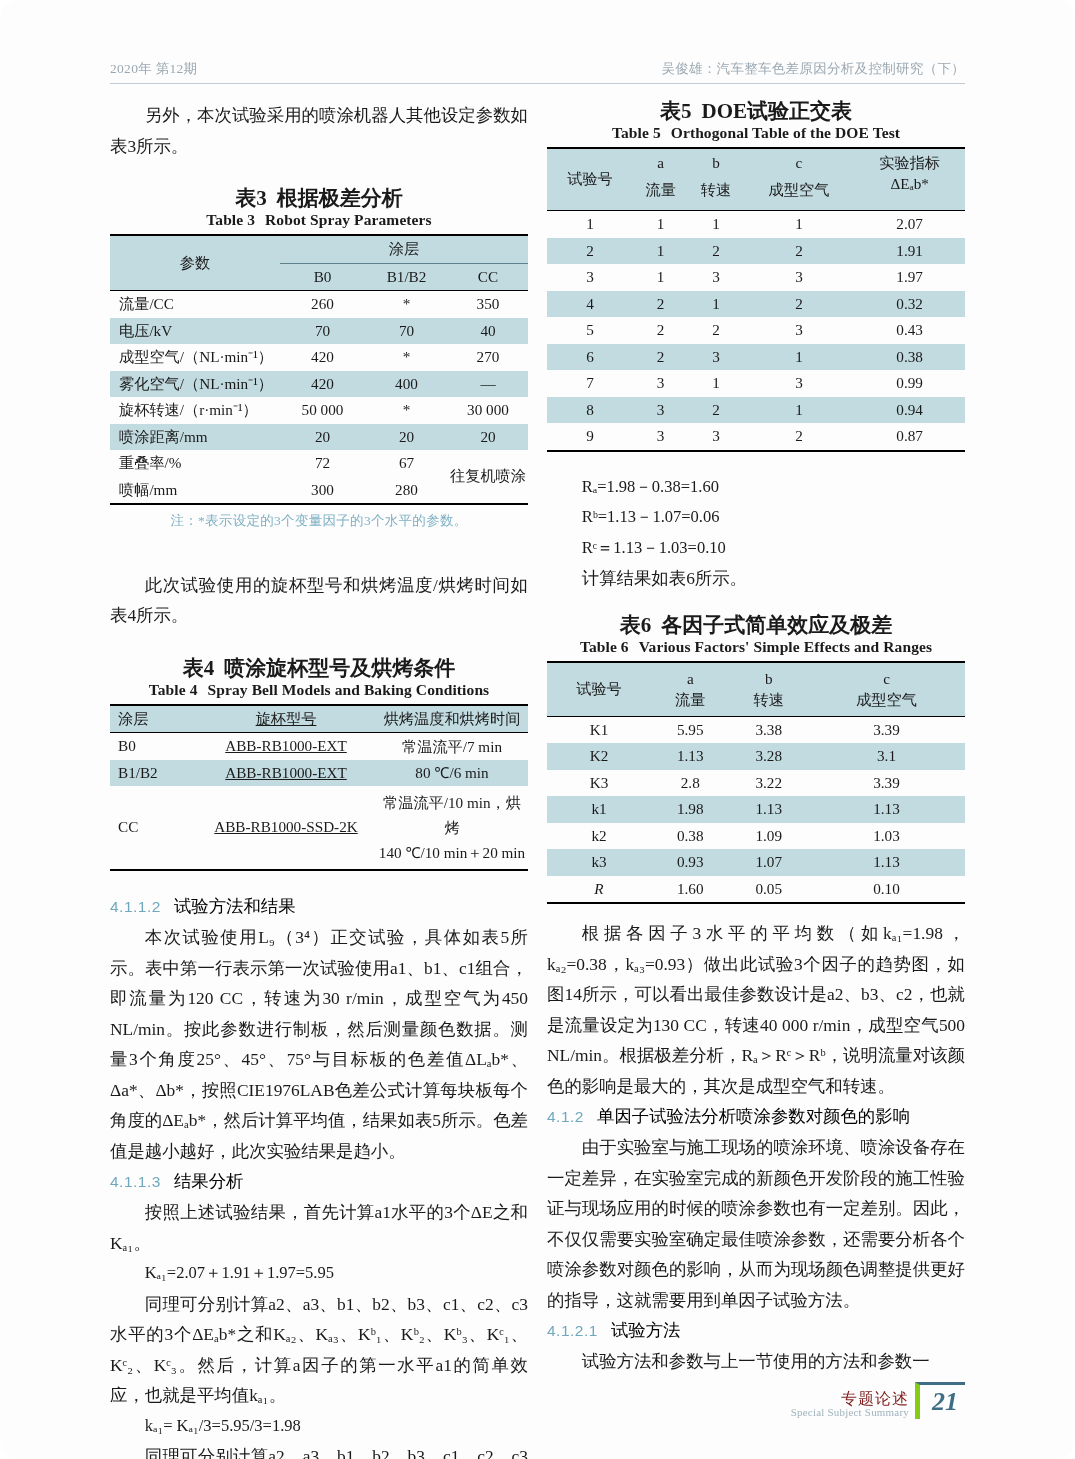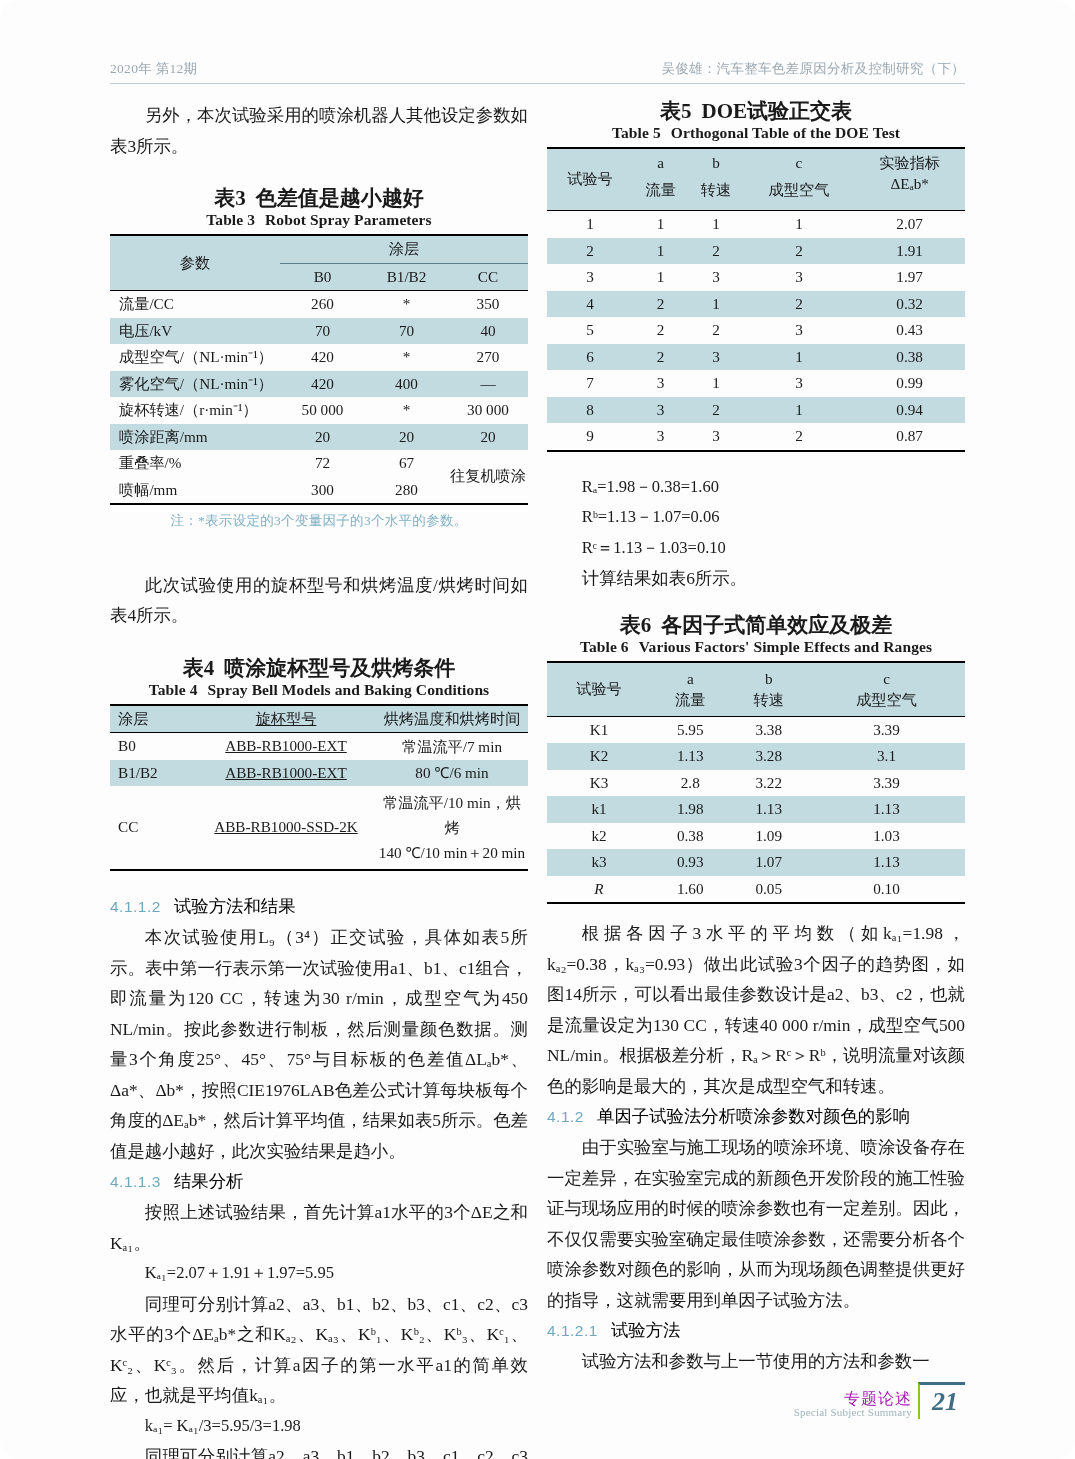--- a/index.html
+++ b/index.html
@@ -92,29 +92,29 @@
   .t4 td.c1{text-align:left;padding-left:8px;width:78px;}
   .t4 td.c2{width:180px;text-decoration:underline;}
   .t4 td.c3{line-height:25px;}
 
   
   .footer{
     position:absolute;right:110px;bottom:40px;
     display:flex;align-items:flex-end;gap:6px;
   }
   .footer .ftext{text-align:right;line-height:1.05;}
-  .footer .fcn{font-size:16px;color:#a21caf;letter-spacing:1px;}
+  .footer .fcn{font-size:16px;color:#7f1d1d;letter-spacing:1px;}
   .footer .fen{font-size:11px;color:#9fb3bd;letter-spacing:.2px;}
   .footer .pnum{
     position:relative;
     font-family:"Liberation Serif",serif;font-style:italic;font-weight:bold;
     font-size:26px;color:#3f6d86;
     padding:0 7px 0 12px;line-height:34px;
     border-top:3px solid #3f6d86;
-    border-left:2px solid #84cc16;
+    border-left:5px solid #84cc16;
   }
 </style>
 </head>
 <body>
 
 <div class="page">
 
   <div class="runhead">
     <span class="left">2020年 第12期</span>
     <span class="right">吴俊雄：汽车整车色差原因分析及控制研究（下）</span>
@@ -122,21 +122,21 @@
   <div class="rule"></div>
 
   <div class="col col-left">
 
     <p class="body indent">另外，本次试验采用的喷涂机器人其他设定参数如表3所示。</p>
 
     <div class="spacer26"></div>
 
     <div>
       <p class="tcap">
-        <span class="no">表3</span><span>色差值是越小越好</span>
+        <span class="no">表3</span><span>根据极差分析</span>
       </p>
       <p class="tcap en">
         <span class="no">Table 3</span><span>Robot Spray Parameters</span>
       </p>
 
       <table class="t t3">
         <tbody>
           <tr class="hdrband topline">
             <td rowspan="2" style="width:170px;vertical-align:middle;">参数</td>
             <td colspan="3" class="sublabel">涂层</td>

